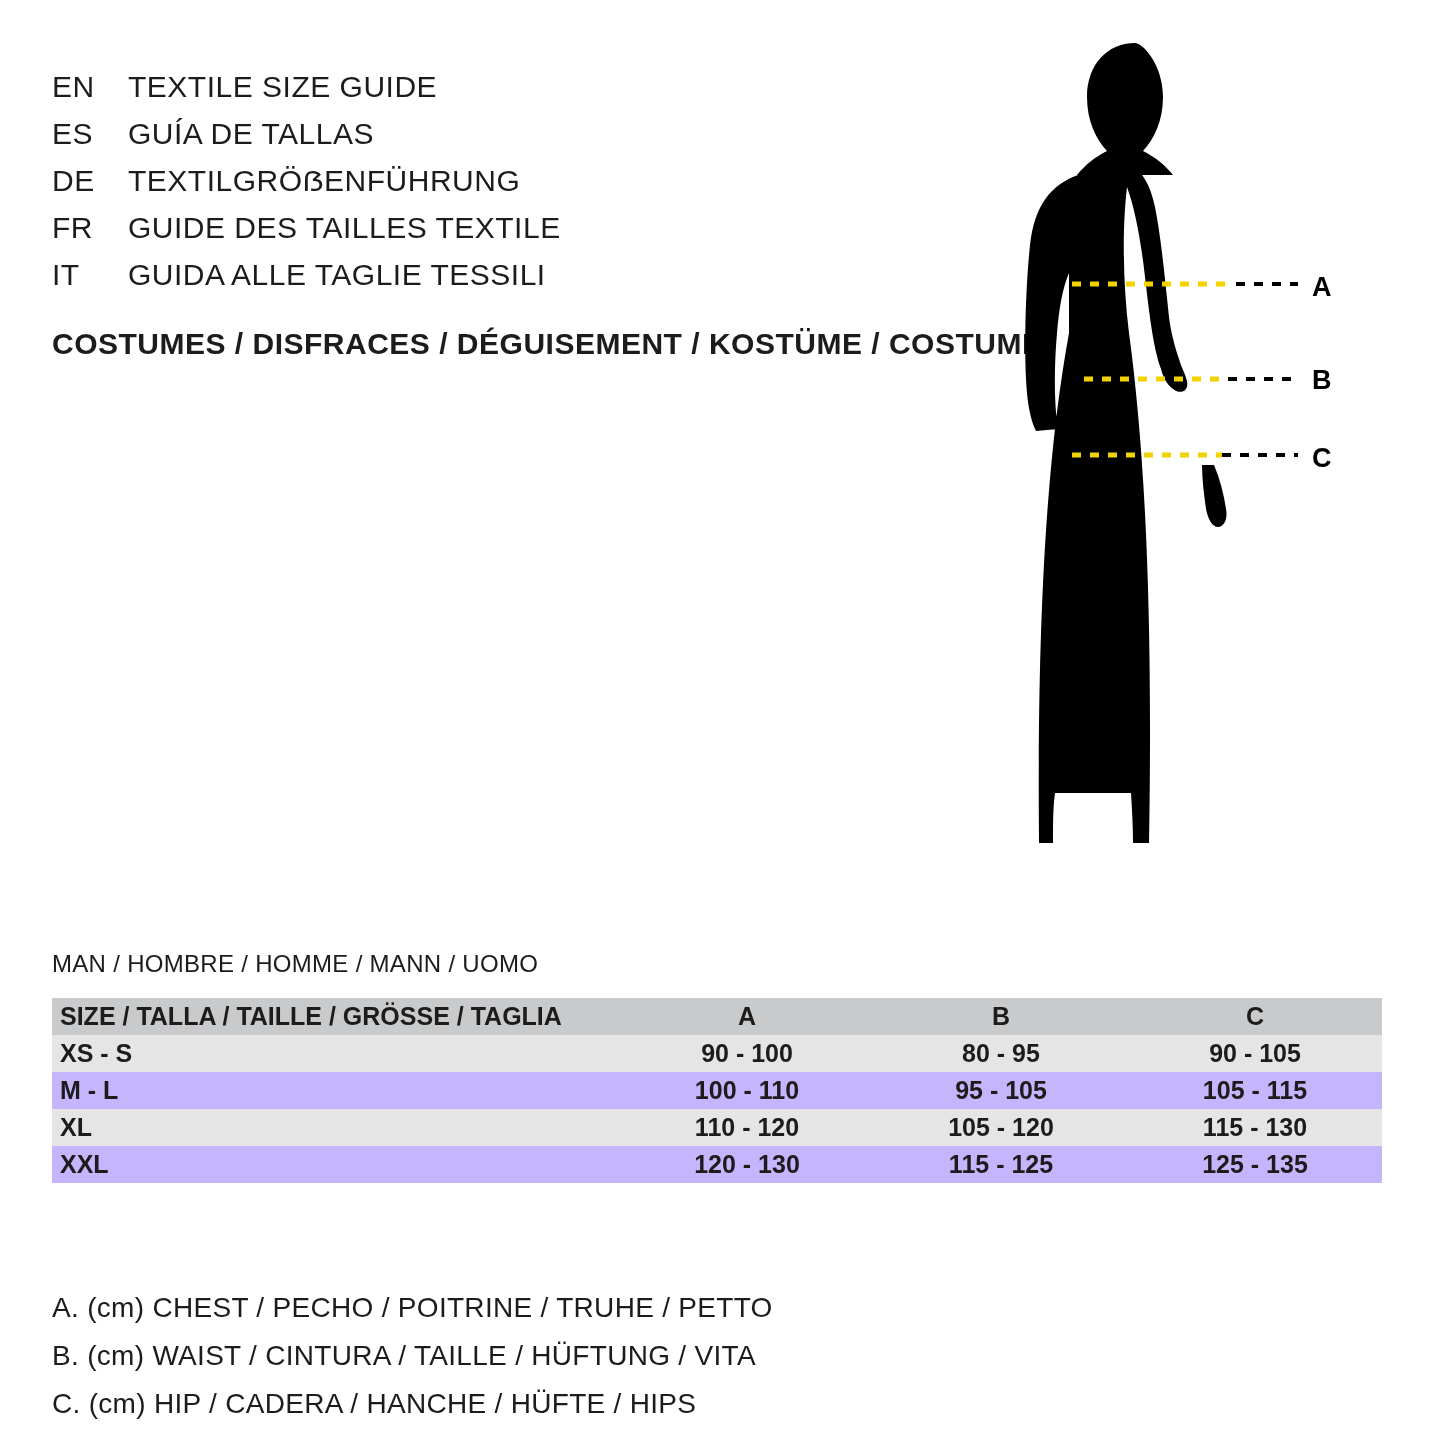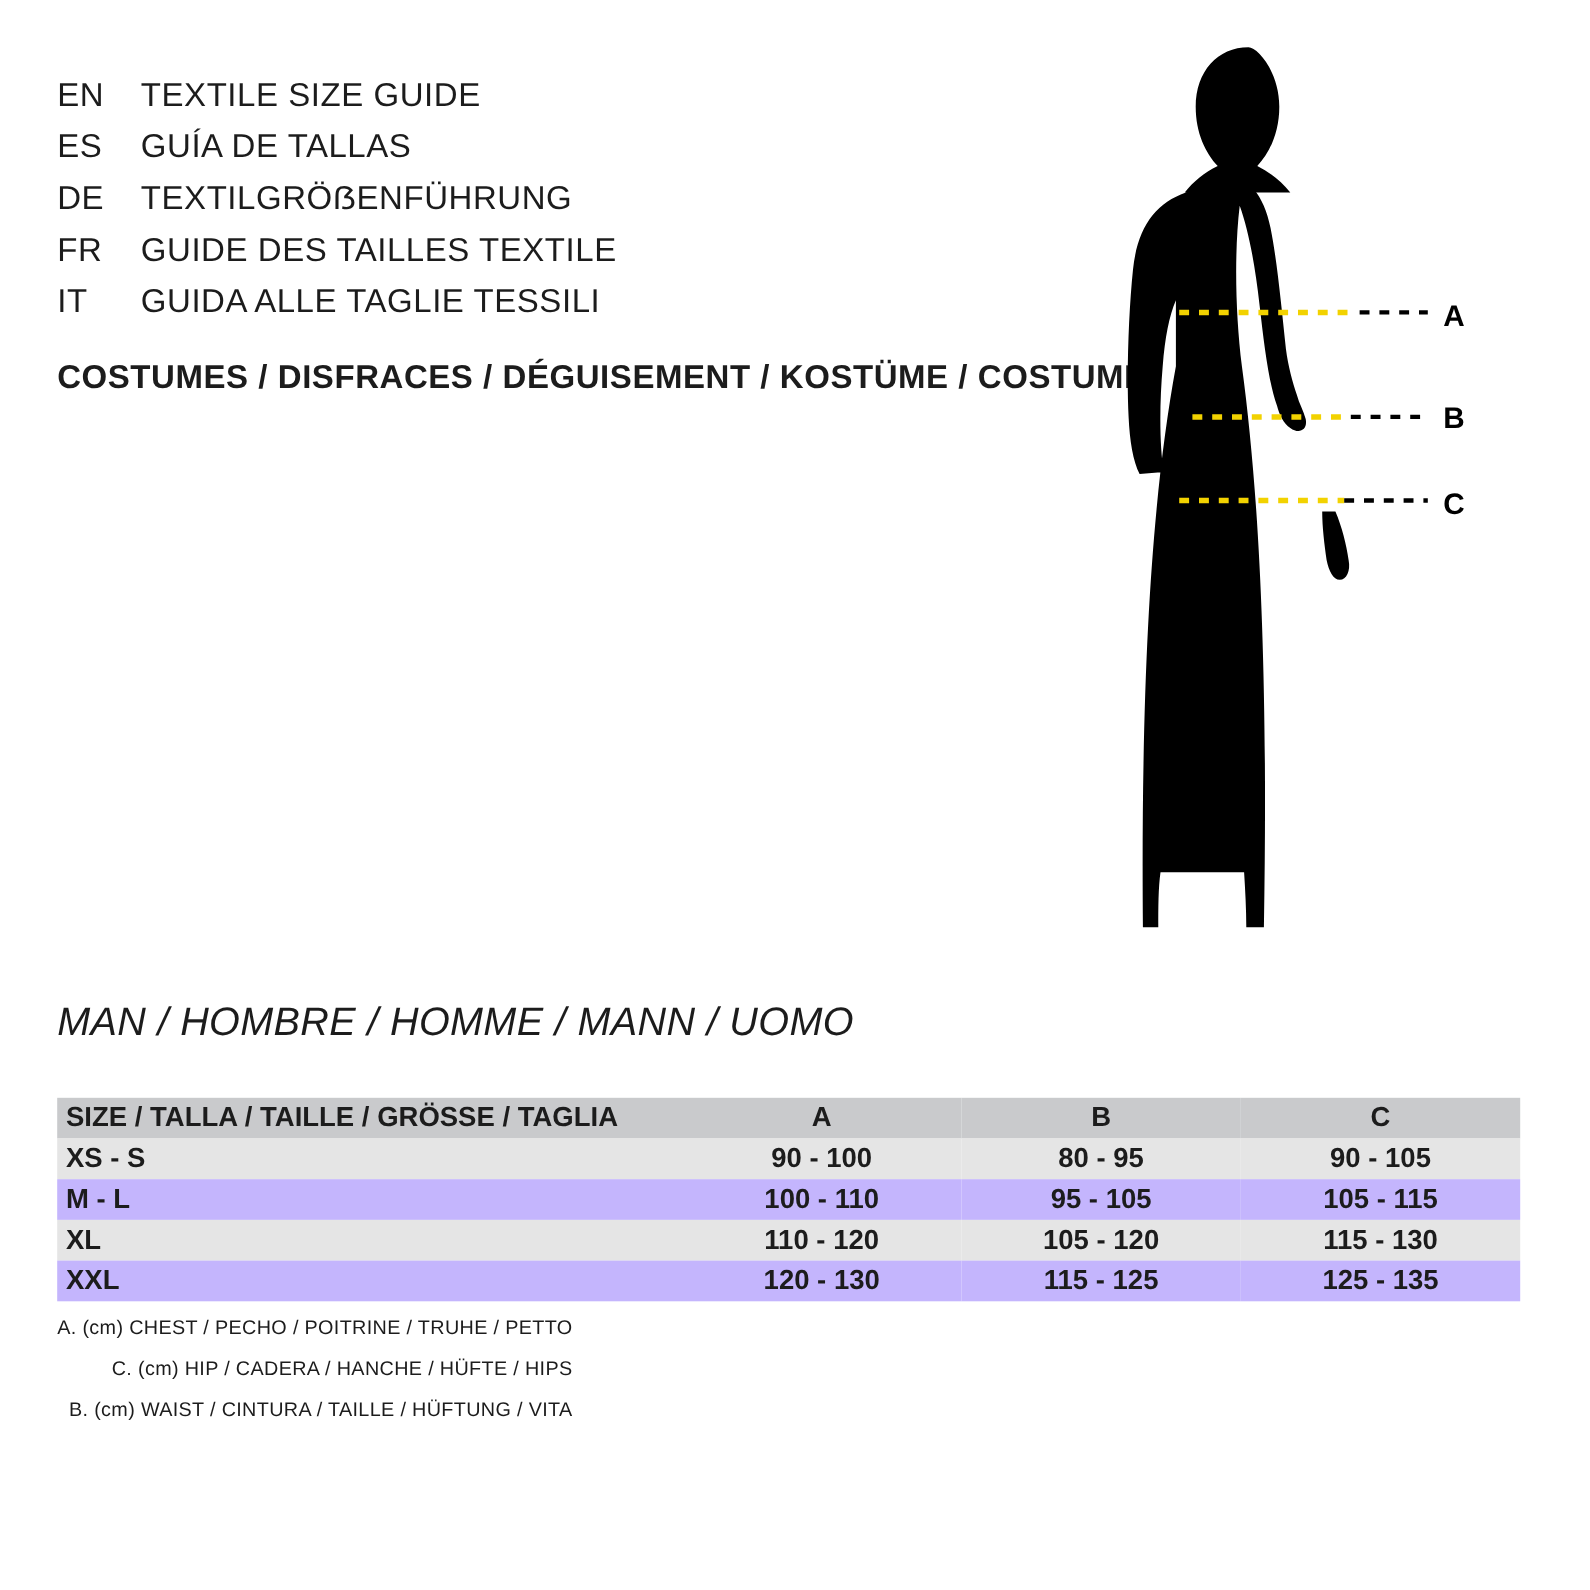--- a/index.html
+++ b/index.html
@@ -69,24 +69,23 @@
     color: #000;
   }
   .marker-a { left: 352px; top: 237px; }
   .marker-b { left: 352px; top: 330px; }
   .marker-c { left: 352px; top: 408px; }
 
   
   .table-title {
     position: absolute;
     left: 52px;
-    top: 908px;
-    font-size: 36px;
+    top: 950px;
+    font-size: 24px;
     letter-spacing: 0.3px;
-    font-style: italic;
   }
   table.size-table {
     position: absolute;
     left: 52px;
     top: 998px;
     width: 1330px;
     border-collapse: collapse;
     font-size: 25px;
   }
   table.size-table th,
@@ -110,23 +109,22 @@
     background: #e5e5e5;
   }
   table.size-table tbody tr.even {
     background: #c4b5fd;
   }
 
   
   .legend {
     position: absolute;
     left: 52px;
-    top: 1197px;
-    font-size: 18px;
-    text-align: right;
+    top: 1292px;
+    font-size: 28px;
   }
   .legend div {
     margin-bottom: 16px;
     letter-spacing: 0.3px;
     white-space: nowrap;
   }
 </style>
 </head>
 <body>
 
@@ -240,15 +238,15 @@
       <td class="label-col">XXL</td>
       <td>120 - 130</td>
       <td>115 - 125</td>
       <td>125 - 135</td>
     </tr>
   </tbody>
 </table>
 
 <div class="legend">
   <div>A. (cm) CHEST / PECHO / POITRINE / TRUHE / PETTO</div>
+  <div>B. (cm) WAIST / CINTURA / TAILLE / HÜFTUNG / VITA</div>
   <div>C. (cm) HIP / CADERA / HANCHE / HÜFTE / HIPS</div>
-  <div>B. (cm) WAIST / CINTURA / TAILLE / HÜFTUNG / VITA</div>
 </div>
 
 </body></html>

